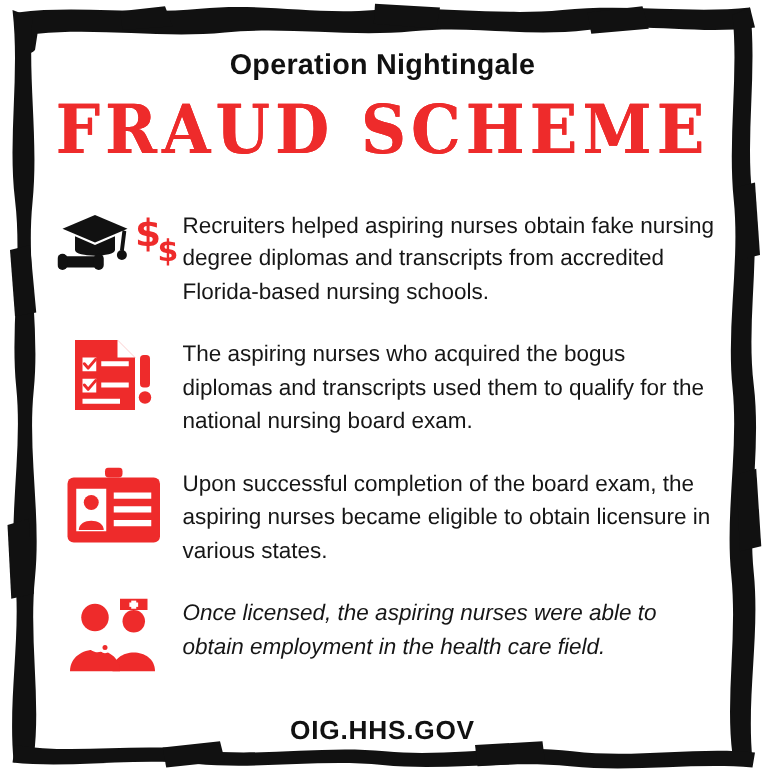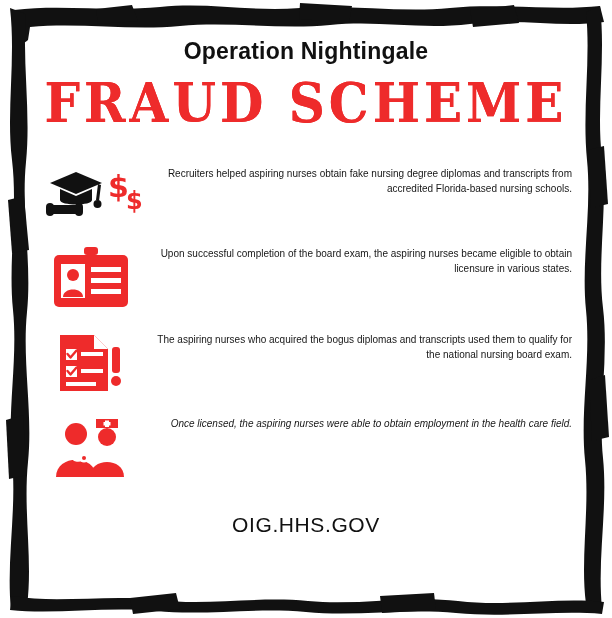--- a/index.html
+++ b/index.html
@@ -77,31 +77,30 @@
     width: 104px;
     min-width: 104px;
     display: flex;
     align-items: center;
     justify-content: center;
     padding-top: 2px;
   }
 
   .row-text {
     flex: 1;
-    font-size: 10px;
+    font-size: 18px;
     line-height: 1.47;
     color: #161616;
     padding-top: 2px;
-    text-align: right;
   }
 
   .footer {
     text-align: center;
     font-size: 21px;
-    font-weight: normal;
+    font-weight: bold;
     color: #111111;
     letter-spacing: 0.6px;
     margin-top: 34px;
   }
 </style>
 </head>
 <body>
 
 <div id="infographic">
 
@@ -161,39 +160,20 @@
 
             <text x="62" y="30" font-family="DejaVu Sans, sans-serif" font-size="30" font-weight="bold" fill="#ee2b2b">$</text>
             <text x="80" y="42" font-family="DejaVu Sans, sans-serif" font-size="24" font-weight="bold" fill="#ee2b2b">$</text>
           </svg>
         </div>
         <div class="row-text">Recruiters helped aspiring nurses obtain fake nursing degree diplomas and transcripts from accredited Florida-based nursing schools.</div>
       </div>
 
       <div class="row">
         <div class="icon-cell">
-          <svg width="96" height="62" viewBox="0 0 96 62" xmlns="http://www.w3.org/2000/svg" aria-hidden="true">
-
-            <rect x="38" y="0" width="14" height="8" rx="3" fill="#ee2b2b"></rect>
-            <rect x="8" y="8" width="74" height="52" rx="5" fill="#ee2b2b"></rect>
-
-            <rect x="15" y="17" width="24" height="34" fill="#ffffff"></rect>
-            <circle cx="27" cy="28" r="6" fill="#ee2b2b"></circle>
-            <path d="M17,50 C17,40 37,40 37,50 Z" fill="#ee2b2b"></path>
-
-            <rect x="45" y="20" width="30" height="5" fill="#ffffff"></rect>
-            <rect x="45" y="31" width="30" height="5" fill="#ffffff"></rect>
-            <rect x="45" y="42" width="30" height="5" fill="#ffffff"></rect>
-          </svg>
-        </div>
-        <div class="row-text">Upon successful completion of the board exam, the aspiring nurses became eligible to obtain licensure in various states.</div>
-      </div>
-
-      <div class="row">
-        <div class="icon-cell">
           <svg width="96" height="60" viewBox="0 0 96 60" xmlns="http://www.w3.org/2000/svg" aria-hidden="true">
             <path fill="#ee2b2b" d="M14,2 h34 l14,14 v42 h-48 z"></path>
             <path fill="#ffffff" d="M48,2 l14,14 h-14 z"></path>
 
             <rect x="20" y="16" width="11" height="11" fill="#ffffff"></rect>
             <path d="M21.5,21 l3,3.5 l6,-7" stroke="#ee2b2b" stroke-width="2.4" fill="none" stroke-linecap="round" stroke-linejoin="round"></path>
             <rect x="20" y="33" width="11" height="11" fill="#ffffff"></rect>
             <path d="M21.5,38 l3,3.5 l6,-7" stroke="#ee2b2b" stroke-width="2.4" fill="none" stroke-linecap="round" stroke-linejoin="round"></path>
             <rect x="35" y="19" width="22" height="4" fill="#ffffff"></rect>
             <rect x="35" y="36" width="22" height="4" fill="#ffffff"></rect>
@@ -203,20 +183,39 @@
             <circle cx="70" cy="48" r="5" fill="#ee2b2b"></circle>
           </svg>
         </div>
         <div class="row-text">The aspiring nurses who acquired the bogus diplomas and transcripts used them to qualify for the national nursing board exam.</div>
       </div>
 
       <div class="row">
         <div class="icon-cell">
           <svg width="96" height="62" viewBox="0 0 96 62" xmlns="http://www.w3.org/2000/svg" aria-hidden="true">
 
+            <rect x="38" y="0" width="14" height="8" rx="3" fill="#ee2b2b"></rect>
+            <rect x="8" y="8" width="74" height="52" rx="5" fill="#ee2b2b"></rect>
+
+            <rect x="15" y="17" width="24" height="34" fill="#ffffff"></rect>
+            <circle cx="27" cy="28" r="6" fill="#ee2b2b"></circle>
+            <path d="M17,50 C17,40 37,40 37,50 Z" fill="#ee2b2b"></path>
+
+            <rect x="45" y="20" width="30" height="5" fill="#ffffff"></rect>
+            <rect x="45" y="31" width="30" height="5" fill="#ffffff"></rect>
+            <rect x="45" y="42" width="30" height="5" fill="#ffffff"></rect>
+          </svg>
+        </div>
+        <div class="row-text">Upon successful completion of the board exam, the aspiring nurses became eligible to obtain licensure in various states.</div>
+      </div>
+
+      <div class="row">
+        <div class="icon-cell">
+          <svg width="96" height="62" viewBox="0 0 96 62" xmlns="http://www.w3.org/2000/svg" aria-hidden="true">
+
             <rect x="50" y="2" width="22" height="9" fill="#ee2b2b"></rect>
             <rect x="59" y="3.5" width="4" height="6.5" fill="#ffffff"></rect>
             <rect x="57.5" y="5" width="7" height="3.5" fill="#ffffff"></rect>
             <circle cx="61" cy="20" r="9" fill="#ee2b2b"></circle>
             <path d="M44,60 C44,40 78,40 78,60 Z" fill="#ee2b2b"></path>
 
             <circle cx="30" cy="17" r="11" fill="#ee2b2b"></circle>
             <path d="M10,60 C10,37 50,37 50,60 Z" fill="#ee2b2b"></path>
 
             <path d="M24,33 C24,46 38,46 38,37" stroke="#ffffff" stroke-width="3" fill="none" stroke-linecap="round"></path>

